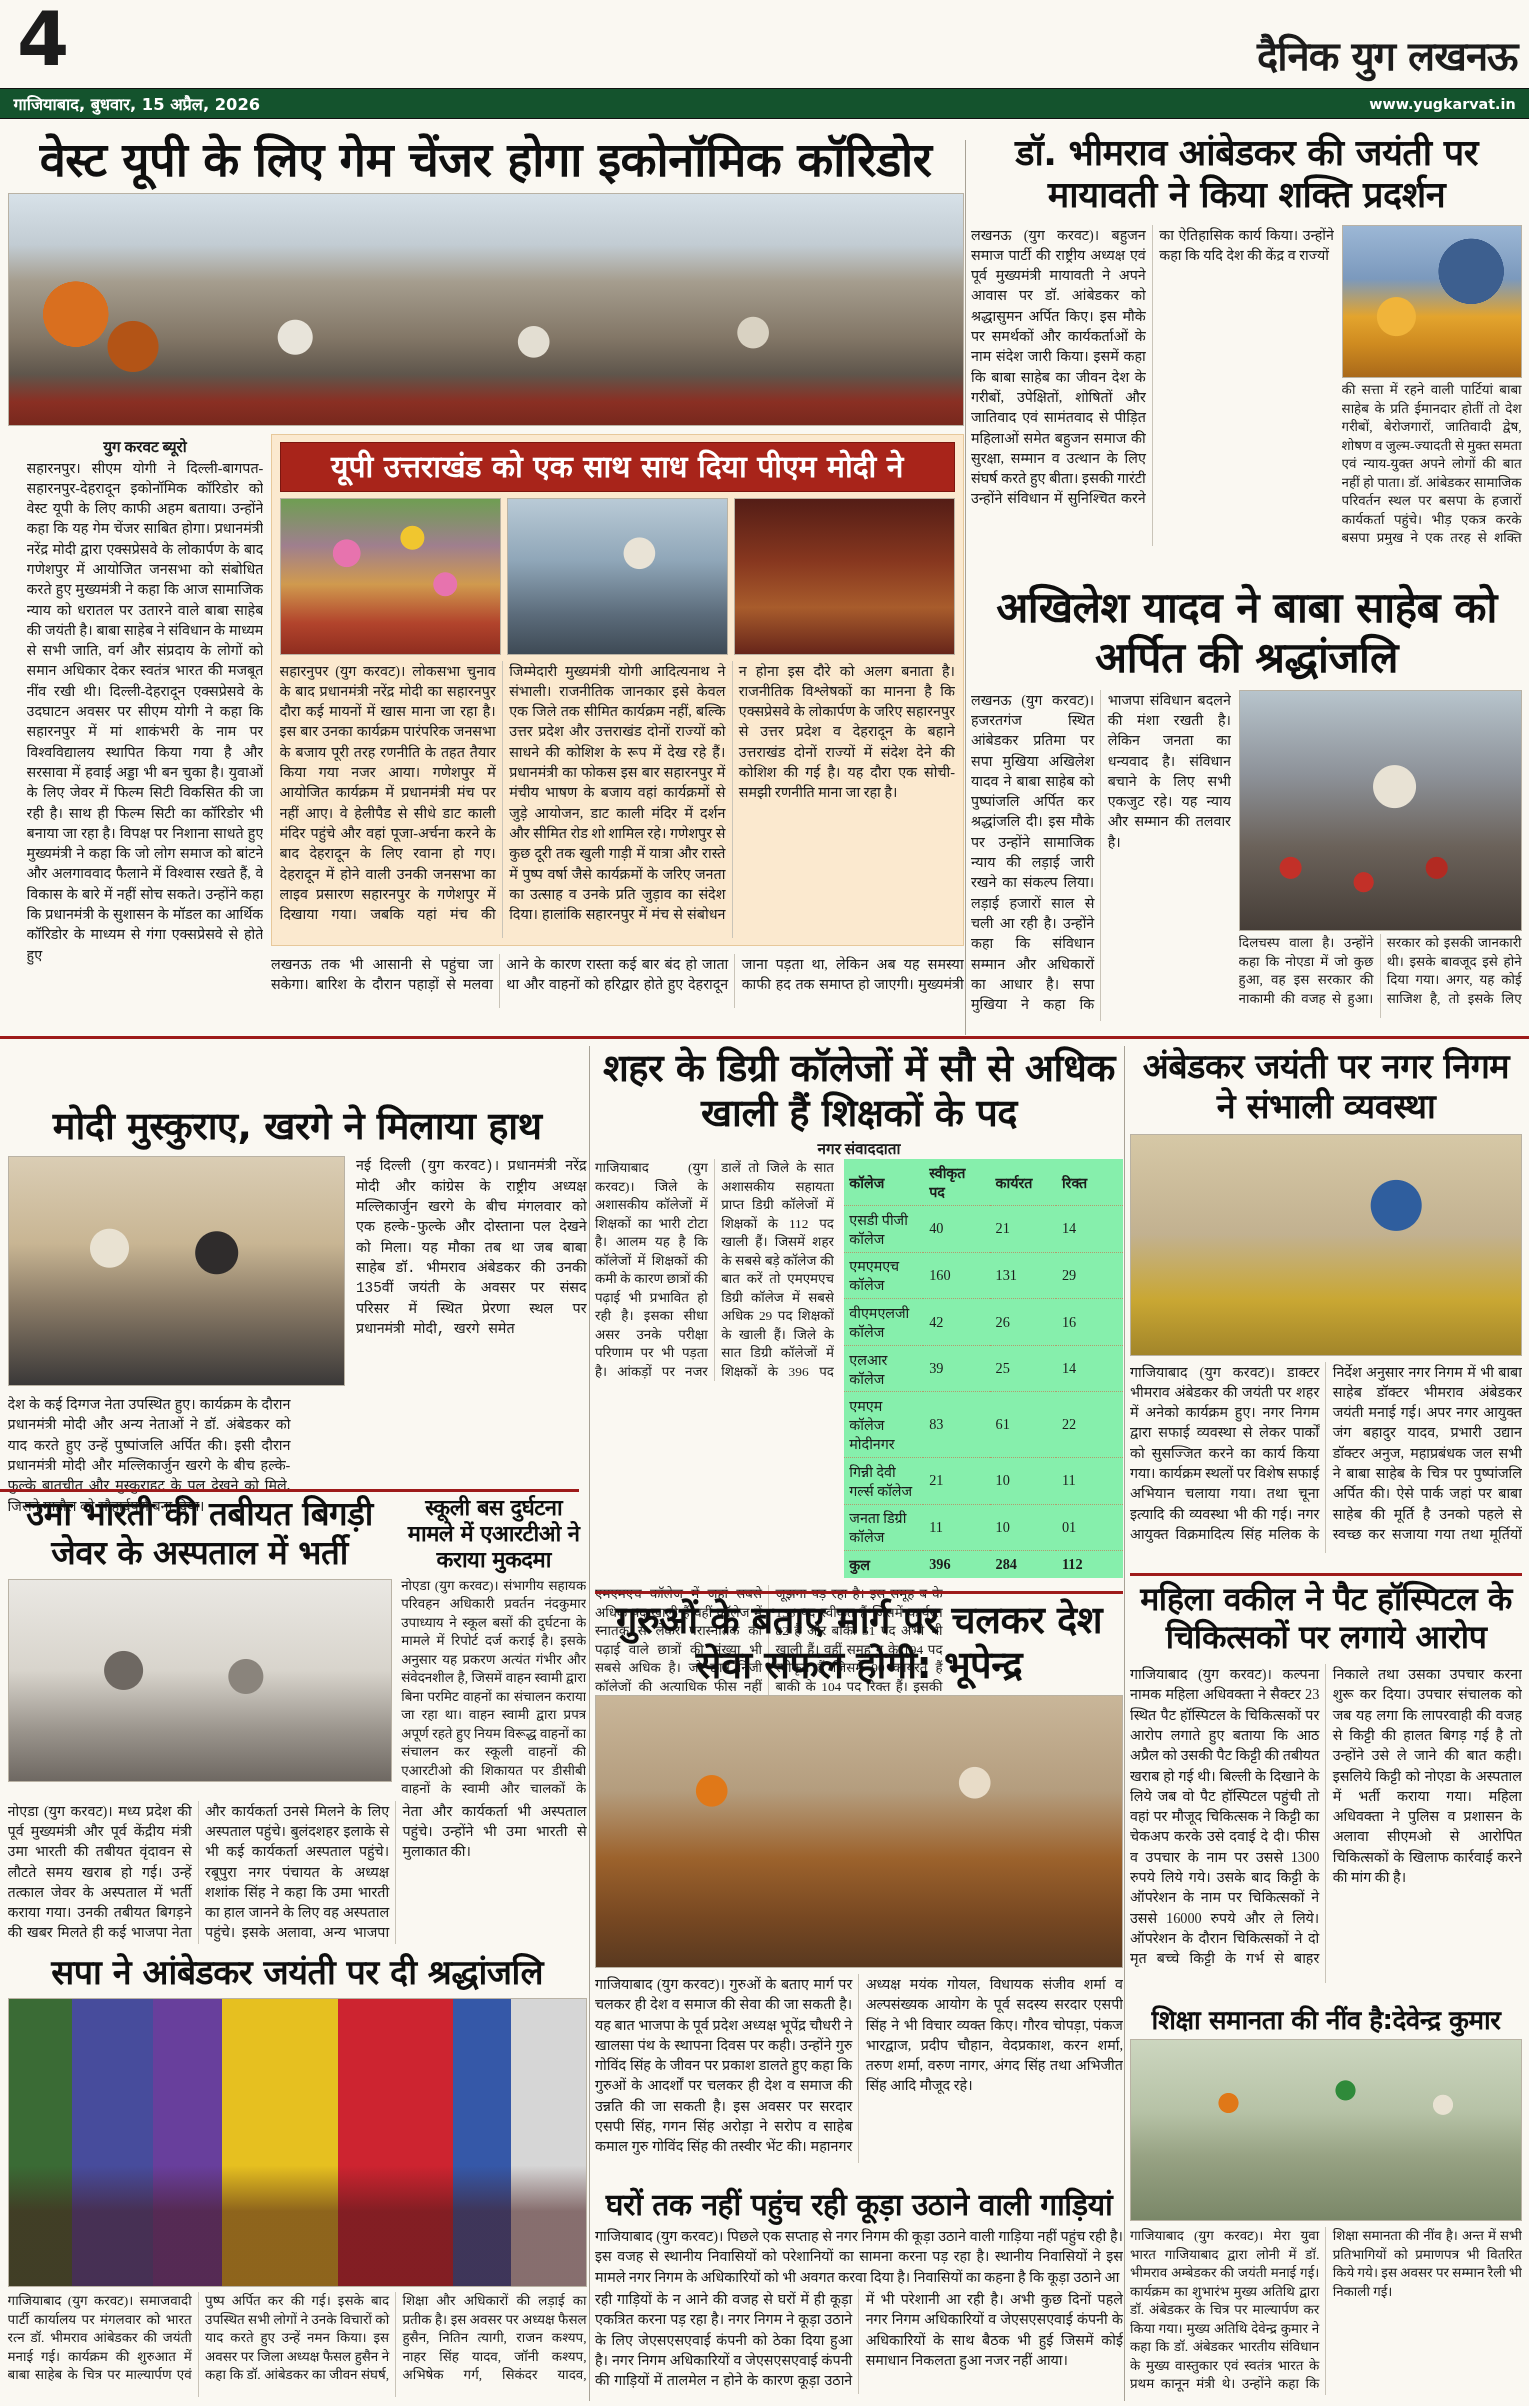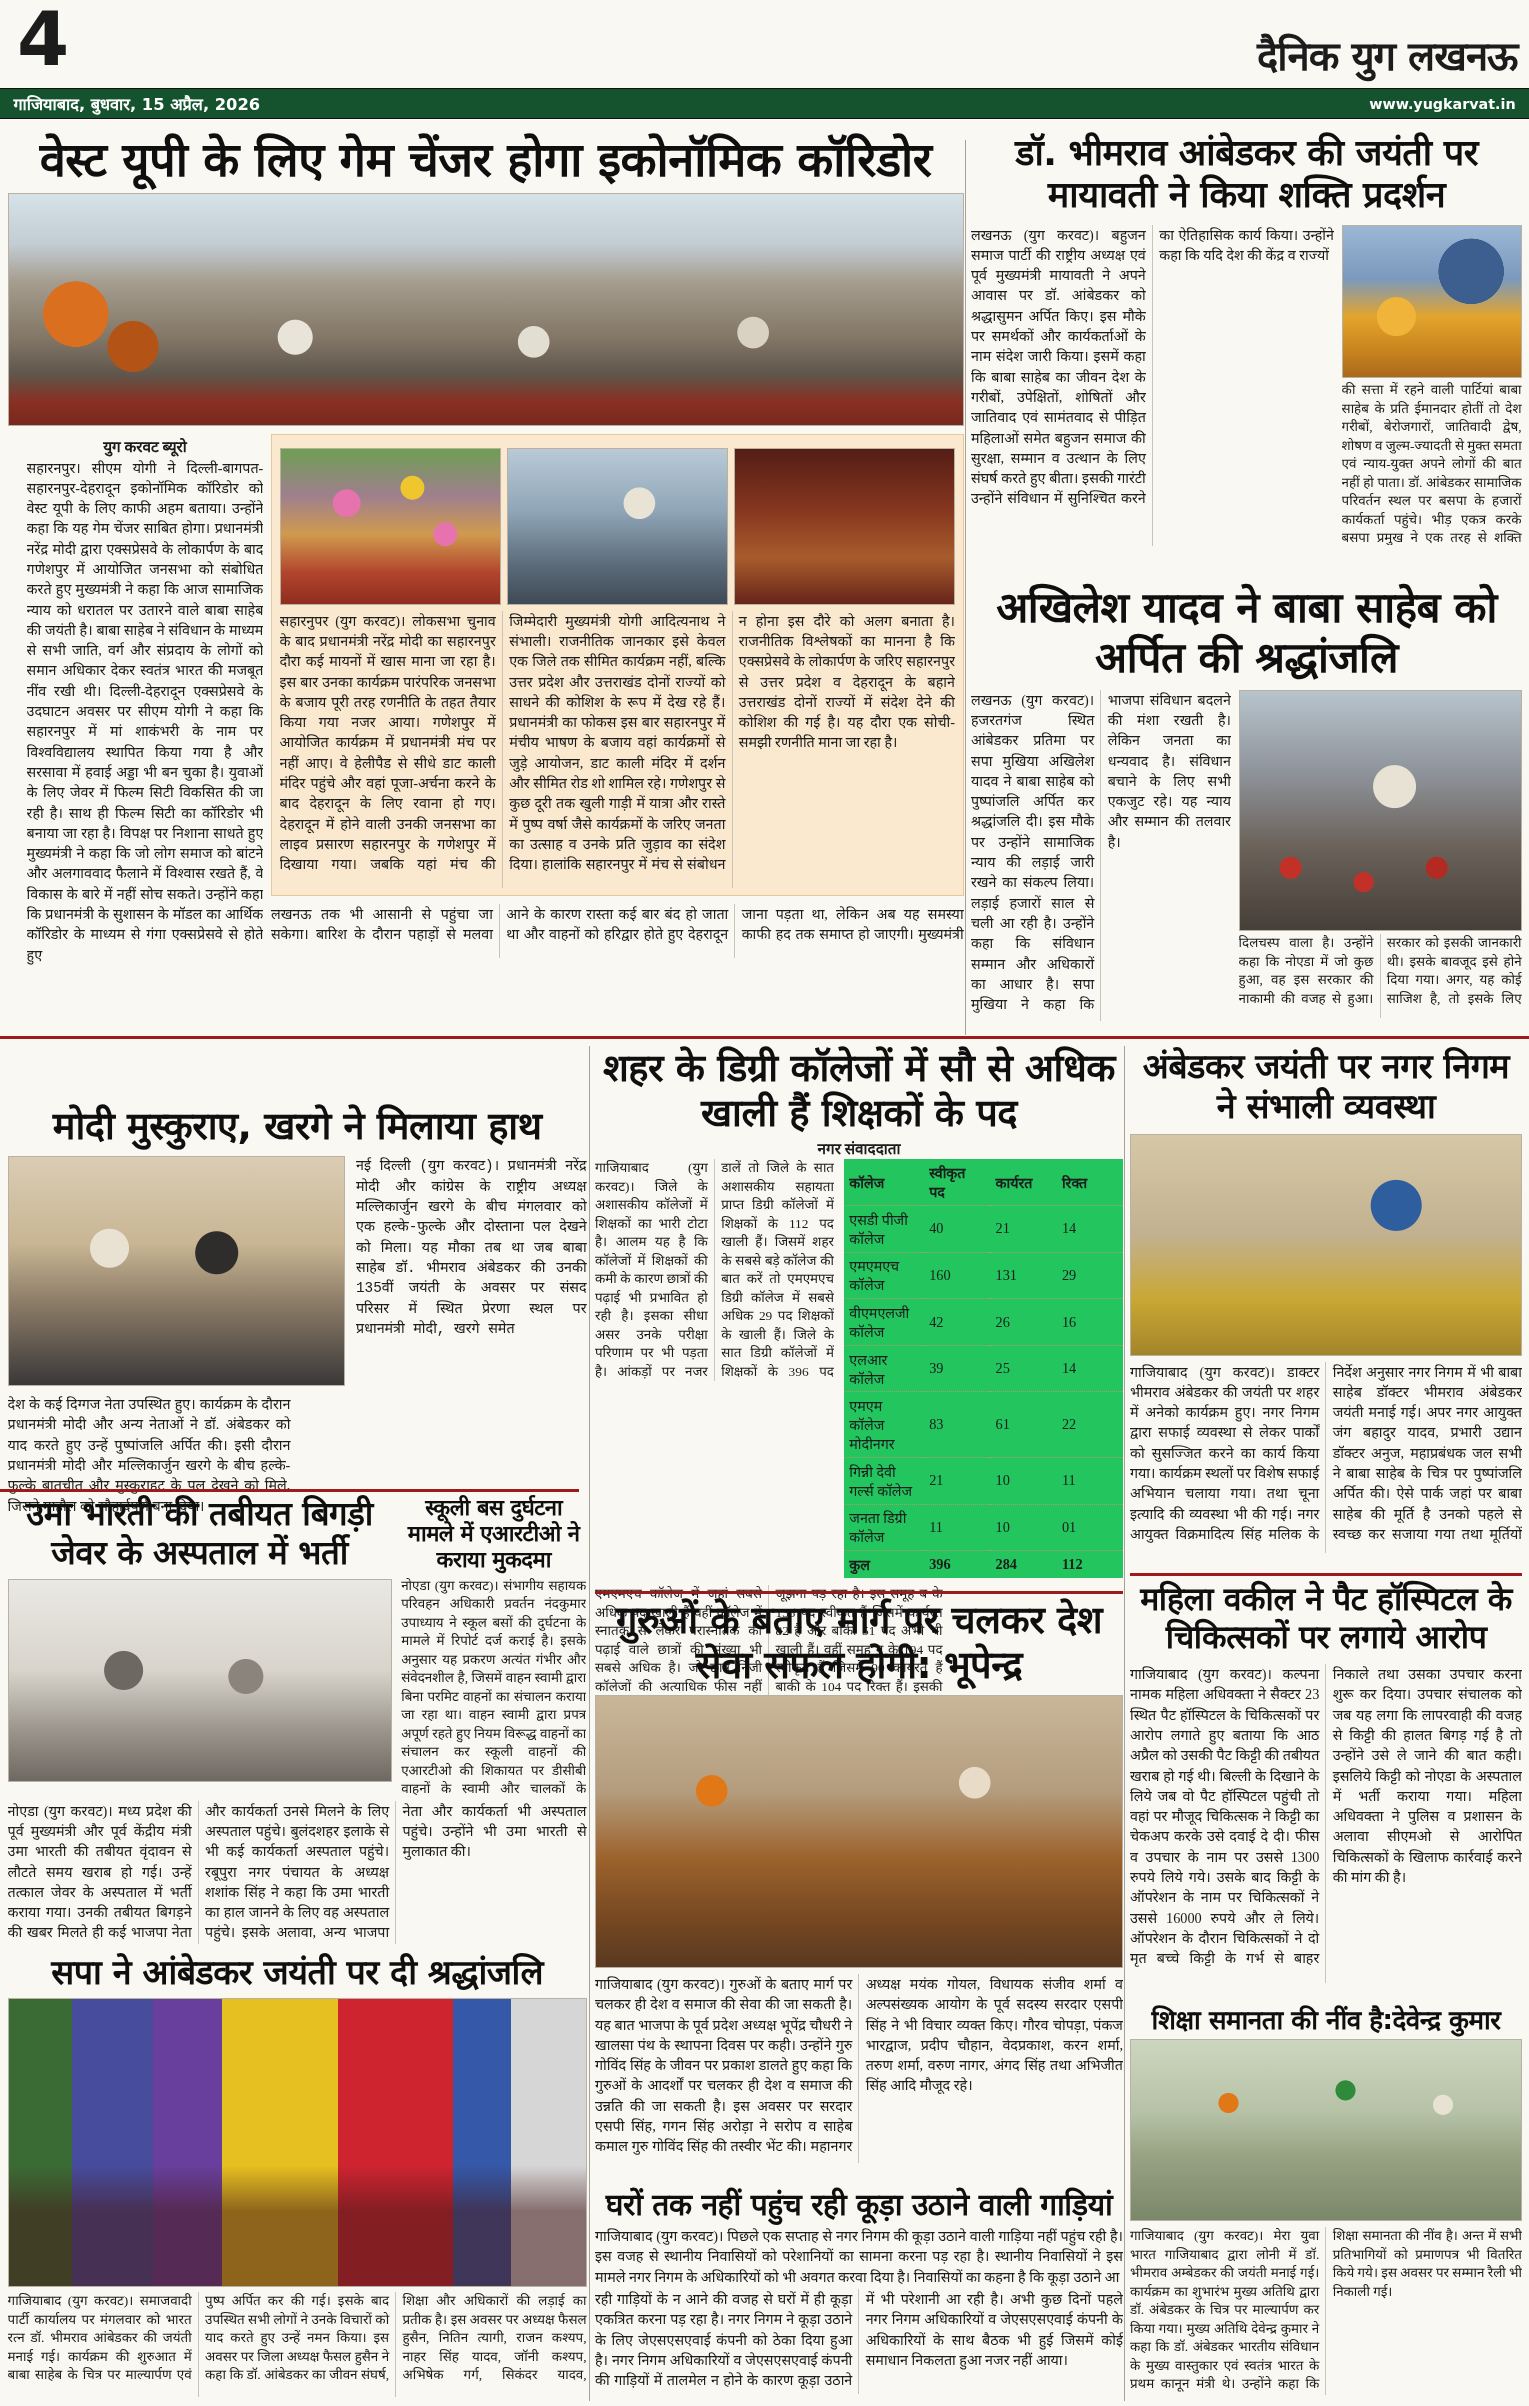--- a/index.html
+++ b/index.html
@@ -26,21 +26,21 @@
             padding:0 13.4px;box-sizing:border-box;border-top:1.9px solid #111;border-bottom:1.9px solid #111;
             font-family:"DejaVu Sans","Liberation Sans",sans-serif;}
   #mast-bar .dl{font-size:16.3px;font-weight:bold;}
   #mast-bar .web{font-size:14.3px;font-weight:bold;}
   
   #pmbox{background:#fbe9cf;border:1.9px solid #e7c89a;box-sizing:border-box;padding:7.6px;}
   #pmbox .title{background:#a8241a;color:#fff;font-weight:bold;font-size:30px;text-align:center;
                 padding:6.7px 3.8px;border:1.9px solid #7c160f;line-height:1.15;
                 font-family:"DejaVu Sans","Liberation Sans",sans-serif;}
   
-  .ctable{width:100%;border-collapse:collapse;background:#22c55e;font-size:14.3px;}
+  .ctable{width:100%;border-collapse:collapse;background:#86efac;font-size:14.3px;}
   .ctable th,.ctable td{text-align:left;padding:3.8px 5.7px;border-bottom:1px dotted #b39b6d;}
   .ctable th{font-weight:bold;}
   .ctable .num{text-align:left;width:55px;}
   .ctable tr:last-child td{border-bottom:none;font-weight:bold;}
   
   .ph-lead{background:
     radial-gradient(circle at 7% 52%,#d96f1f 0 32.5px,rgba(0,0,0,0) 33px),
     radial-gradient(circle at 13% 66%,#b35416 0 25px,rgba(0,0,0,0) 26px),
     radial-gradient(circle at 30% 62%,#e8e4da 0 17px,rgba(0,0,0,0) 18px),
     radial-gradient(circle at 55% 64%,#e3ded2 0 15.3px,rgba(0,0,0,0) 16.3px),
@@ -109,20 +109,21 @@
       <div style="width:241px;margin-left:19px;">
         <div class="byline">युग करवट ब्यूरो</div>
         <div class="body-txt" style="height:551px;">
           <span>सहारनपुर। सीएम योगी ने दिल्ली-बागपत-सहारनपुर-देहरादून इकोनॉमिक कॉरिडोर को वेस्ट यूपी के लिए काफी अहम बताया। उन्होंने कहा कि यह गेम चेंजर साबित होगा। प्रधानमंत्री नरेंद्र मोदी द्वारा एक्सप्रेसवे के लोकार्पण के बाद गणेशपुर में आयोजित जनसभा को संबोधित करते हुए मुख्यमंत्री ने कहा कि आज सामाजिक न्याय को धरातल पर उतारने वाले बाबा साहेब की जयंती है। बाबा साहेब ने संविधान के माध्यम से सभी जाति, वर्ग और संप्रदाय के लोगों को समान अधिकार देकर स्वतंत्र भारत की मजबूत नींव रखी थी।</span>
           <span> </span>
           <span>दिल्ली-देहरादून एक्सप्रेसवे के उदघाटन अवसर पर सीएम योगी ने कहा कि सहारनपुर में मां शाकंभरी के नाम पर विश्वविद्यालय स्थापित किया गया है और सरसावा में हवाई अड्डा भी बन चुका है। युवाओं के लिए जेवर में फिल्म सिटी विकसित की जा रही है। साथ ही फिल्म सिटी का कॉरिडोर भी बनाया जा रहा है। विपक्ष पर निशाना साधते हुए मुख्यमंत्री ने कहा कि जो लोग समाज को बांटने और अलगाववाद फैलाने में विश्वास रखते हैं, वे विकास के बारे में नहीं सोच सकते। उन्होंने कहा कि प्रधानमंत्री के सुशासन के मॉडल का आर्थिक कॉरिडोर के माध्यम से गंगा एक्सप्रेसवे से होते हुए</span>
         </div>
       </div>
       <div style="margin-left:7.6px;width:705px;">
         <div id="pmbox">
+          <div class="title">यूपी उत्तराखंड को एक साथ साध दिया पीएम मोदी ने</div>
           <div style="display:flex;gap:5.7px;margin-top:5.7px;">
             <div class="photo ph-box1" style="flex:1;height:155px;"></div>
             <div class="photo ph-box2" style="flex:1;height:155px;"></div>
             <div class="photo ph-box3" style="flex:1;height:155px;"></div>
           </div>
           <div class="body-txt cols3" style="height:277px;margin-top:5.7px;">सहारनुपर (युग करवट)। लोकसभा चुनाव के बाद प्रधानमंत्री नरेंद्र मोदी का सहारनपुर दौरा कई मायनों में खास माना जा रहा है। इस बार उनका कार्यक्रम पारंपरिक जनसभा के बजाय पूरी तरह रणनीति के तहत तैयार किया गया नजर आया। गणेशपुर में आयोजित कार्यक्रम में प्रधानमंत्री मंच पर नहीं आए। वे हेलीपैड से सीधे डाट काली मंदिर पहुंचे और वहां पूजा-अर्चना करने के बाद देहरादून के लिए रवाना हो गए। देहरादून में होने वाली उनकी जनसभा का लाइव प्रसारण सहारनपुर के गणेशपुर में दिखाया गया। जबकि यहां मंच की जिम्मेदारी मुख्यमंत्री योगी आदित्यनाथ ने संभाली। राजनीतिक जानकार इसे केवल एक जिले तक सीमित कार्यक्रम नहीं, बल्कि उत्तर प्रदेश और उत्तराखंड दोनों राज्यों को साधने की कोशिश के रूप में देख रहे हैं। प्रधानमंत्री का फोकस इस बार सहारनपुर में मंचीय भाषण के बजाय वहां कार्यक्रमों से जुड़े आयोजन, डाट काली मंदिर में दर्शन और सीमित रोड शो शामिल रहे। गणेशपुर से कुछ दूरी तक खुली गाड़ी में यात्रा और रास्ते में पुष्प वर्षा जैसे कार्यक्रमों के जरिए जनता का उत्साह व उनके प्रति जुड़ाव का संदेश दिया। हालांकि सहारनपुर में मंच से संबोधन न होना इस दौरे को अलग बनाता है। राजनीतिक विश्लेषकों का मानना है कि एक्सप्रेसवे के लोकार्पण के जरिए सहारनपुर से उत्तर प्रदेश व देहरादून के बहाने उत्तराखंड दोनों राज्यों में संदेश देने की कोशिश की गई है। यह दौरा एक सोची-समझी रणनीति माना जा रहा है।</div>
         </div>
         <div class="body-txt cols3" style="height:54px;margin-top:7.6px;">लखनऊ तक भी आसानी से पहुंचा जा सकेगा। बारिश के दौरान पहाड़ों से मलवा आने के कारण रास्ता कई बार बंद हो जाता था और वाहनों को हरिद्वार होते हुए देहरादून जाना पड़ता था, लेकिन अब यह समस्या काफी हद तक समाप्त हो जाएगी। मुख्यमंत्री योगी आदित्यनाथ ने कहा कि पीएम मोदी का विजन विकसित भारत भविष्य की चुनौतियों का सामना करने के लिए तैयार हो रहा है। प्रधानमंत्री ने अपनी इस महत्वाकांक्षी परियोजना को धरातल पर उतारते हुए दिल्ली-देहरादून ग्रीन एक्सप्रेसवे को केवल पांच वर्षों में पूरा कर पश्चिम उत्तर प्रदेश को बड़ी सौगात दी है।</div>
       </div>
     </div>

